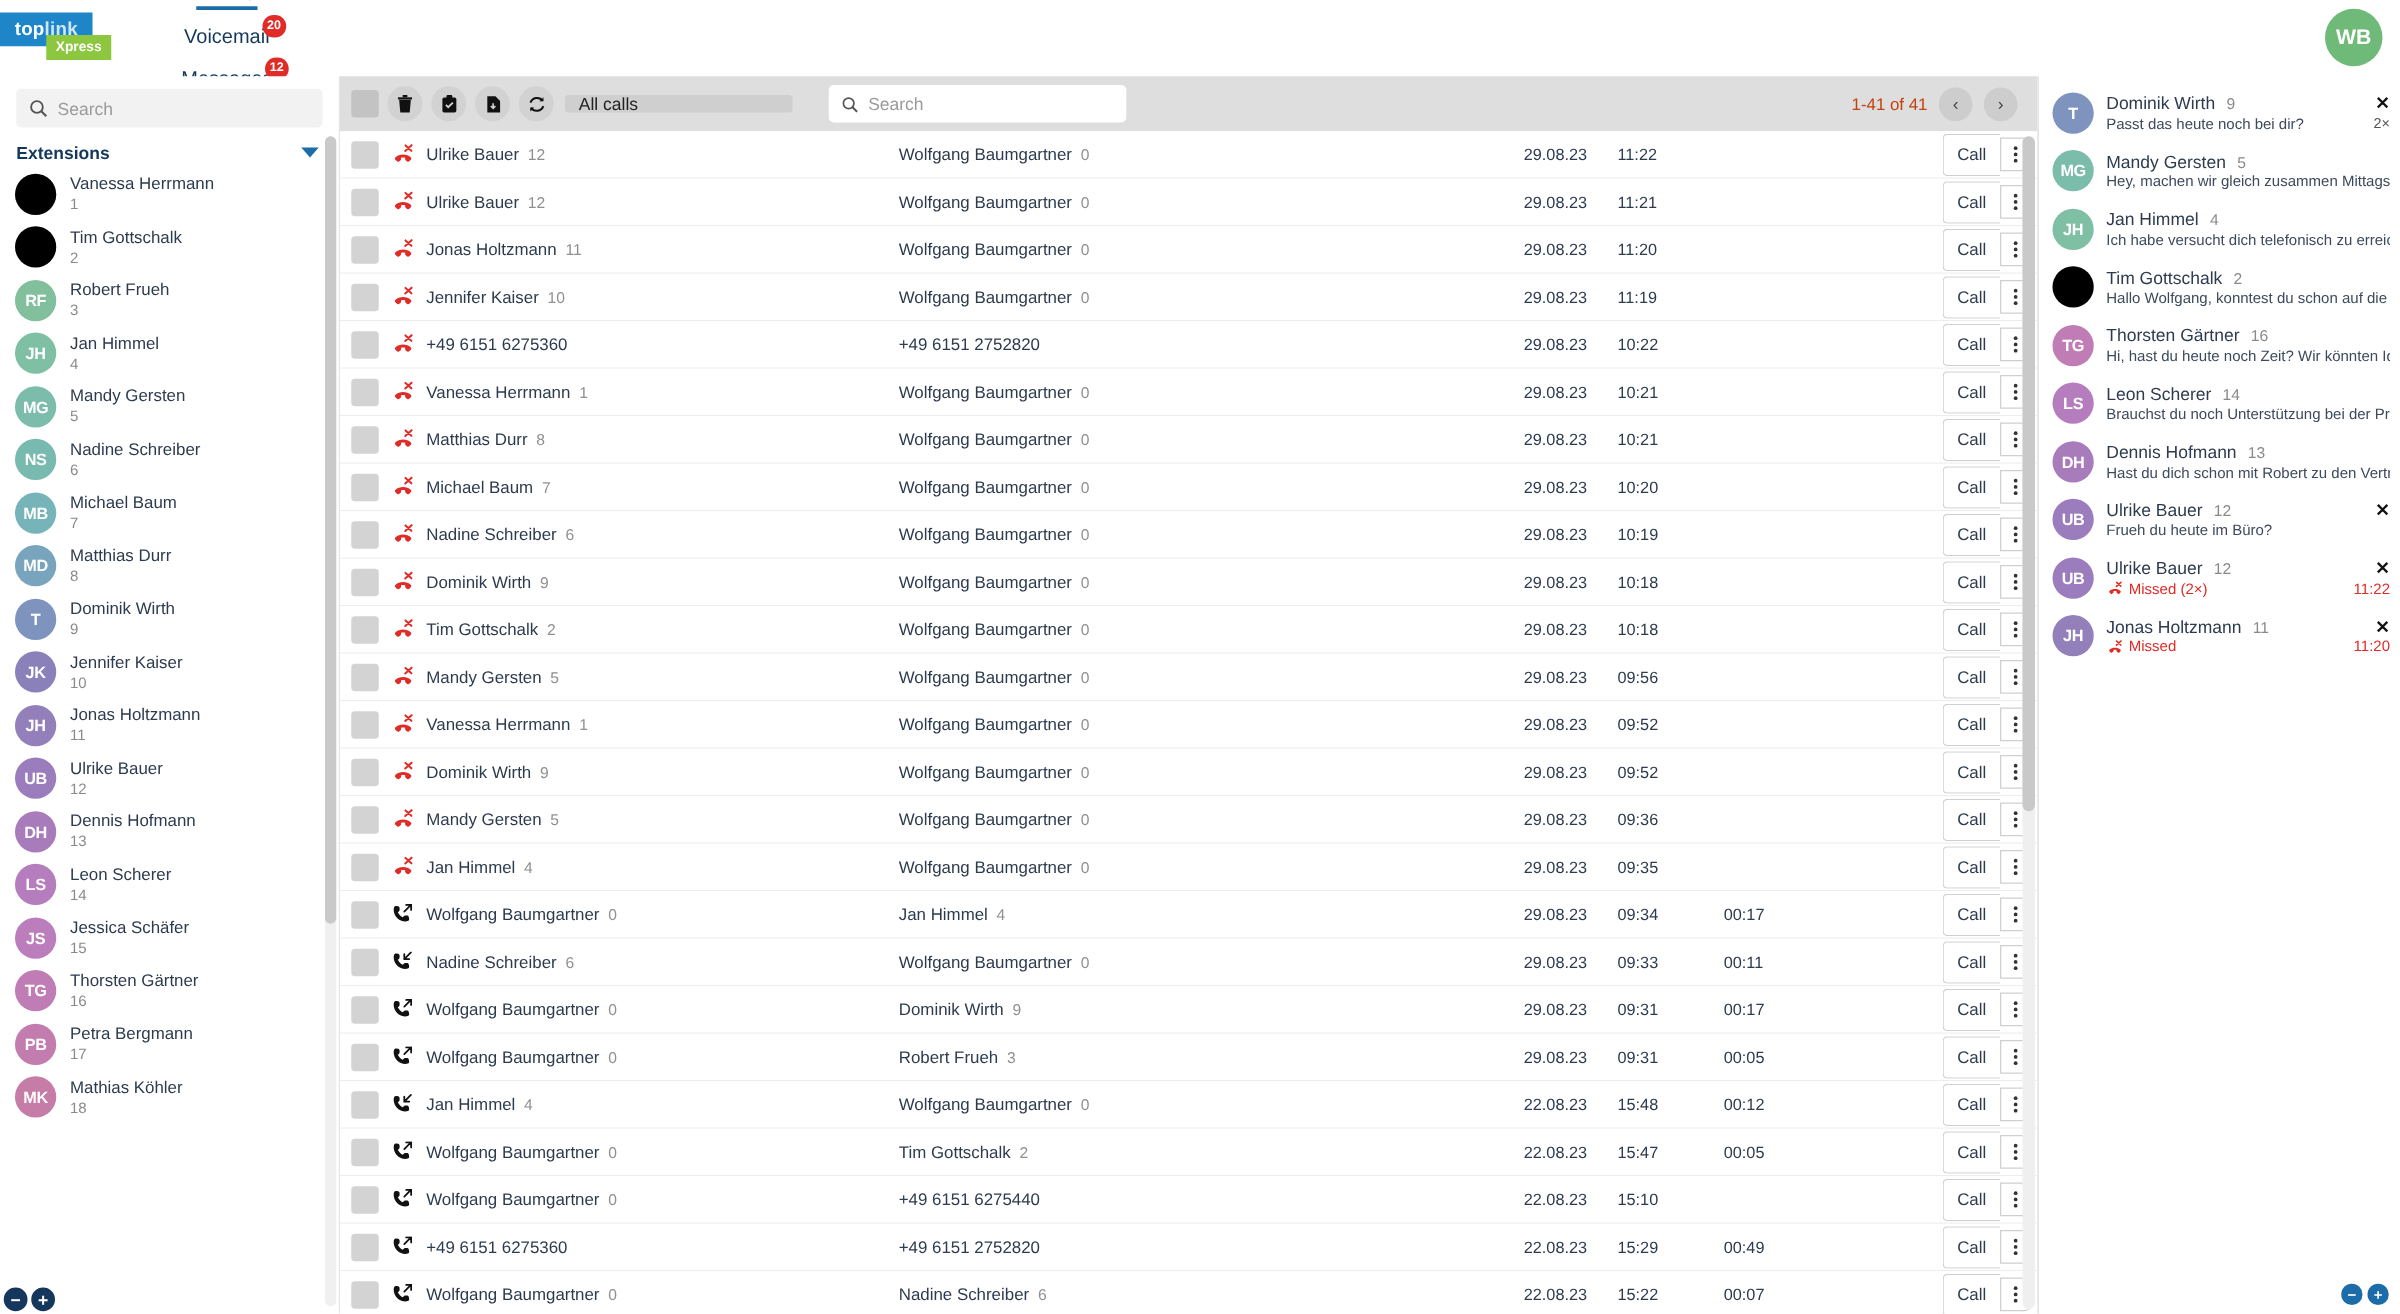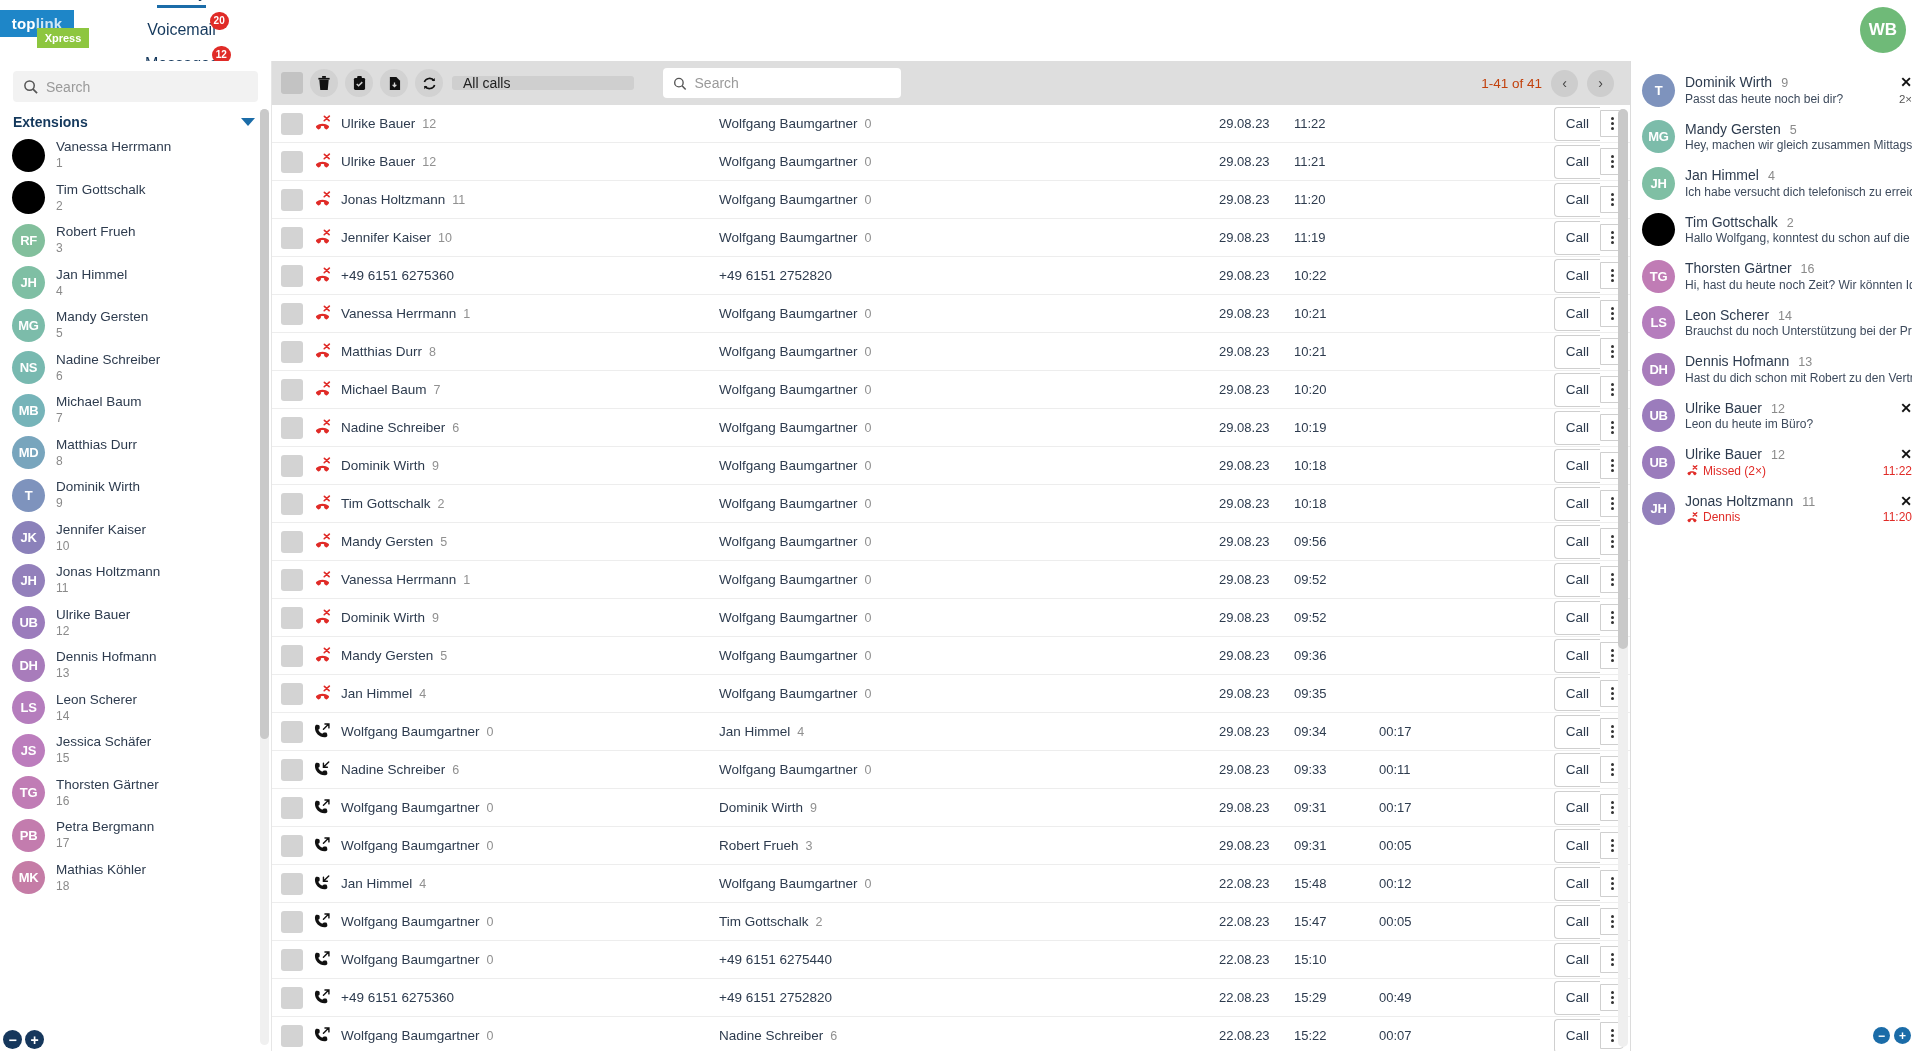--- a/index.html
+++ b/index.html
@@ -1272,21 +1272,21 @@
           </div>
           <div class="notif">
             <div class="avatar" style="background:#9b7cbc">UB</div>
             <div class="n-body">
               <div class="n-top">
                 <span class="n-name">Ulrike Bauer</span>
                 <span class="n-ext">12</span>
                 <span class="n-close">✕</span>
               </div>
               <div class="n-sub">
-                <span class="">Leon du heute im Büro?</span>
+                <span class="">Frueh du heute im Büro?</span>
               </div>
             </div>
           </div>
           <div class="notif">
             <div class="avatar" style="background:#9b7cbc">UB</div>
             <div class="n-body">
               <div class="n-top">
                 <span class="n-name">Ulrike Bauer</span>
                 <span class="n-ext">12</span>
                 <span class="n-close">✕</span>
@@ -1307,21 +1307,21 @@
               <div class="n-top">
                 <span class="n-name">Jonas Holtzmann</span>
                 <span class="n-ext">11</span>
                 <span class="n-close">✕</span>
               </div>
               <div class="n-sub">
                 <svg width="14" height="12" viewBox="0 0 20 18">
                   <path d="M3.6 11.5c1.6-1.5 3.9-2.3 6.4-2.3s4.8.8 6.4 2.3c.7.6.7 1.5.1 2.1l-1.3 1.3c-.5.5-1.2.5-1.7.1l-1.4-1.1c-.3-.2-.4-.5-.4-.9v-1.2c-1.1-.3-2.3-.3-3.4 0v1.2c0 .4-.1.7-.4.9l-1.4 1.1c-.5.4-1.2.4-1.7-.1l-1.3-1.3c-.6-.6-.6-1.5.1-2.1z" fill="#e02b27"></path>
                   <path d="M12 1.4l5 4.6M17.2 1.2l-5.4 4.9" stroke="#e02b27" stroke-width="2" fill="none" stroke-linecap="round"></path>
                 </svg>
-                <span class="missed-txt">Dennis</span>
+                <span class="missed-txt">Missed</span>
                 <span class="n-time">11:20</span>
               </div>
             </div>
           </div>
         </div>
       <div class="rp-zoom">
         <div class="zb">−</div>
         <div class="zb">+</div>
       </div>
     </div>

